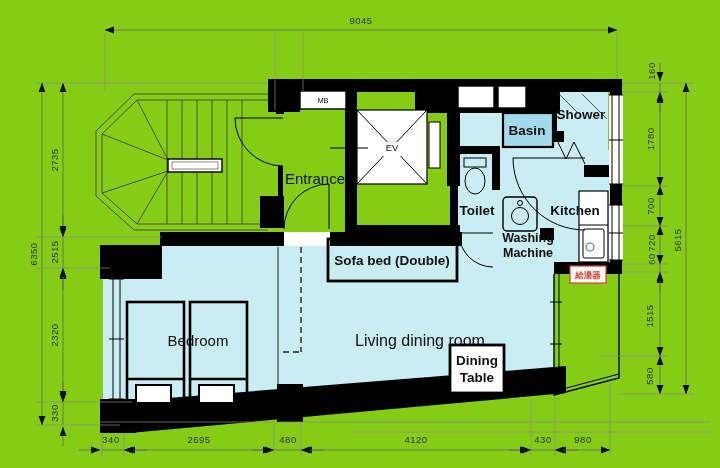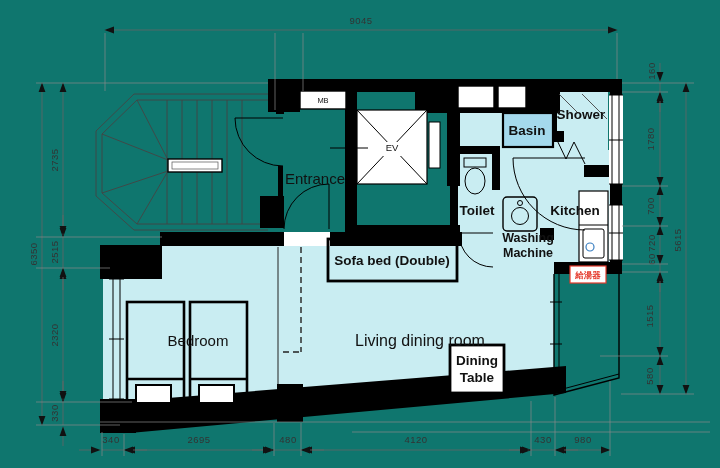--- a/index.html
+++ b/index.html
@@ -1,16 +1,16 @@
 <!DOCTYPE html>
 <html><head>
 <meta charset="utf-8">
 <style>
   html,body{margin:0;padding:0;background:#ffffff;}
-  #stage{position:relative;width:720px;height:468px;background:#0f766e;overflow:hidden;
+  #stage{position:relative;width:720px;height:468px;background:#84cc16;overflow:hidden;
          font-family:"Liberation Sans",sans-serif;}
   svg{display:block}
   .dim{stroke:#666;stroke-width:0.8;fill:none}
   .dimx{stroke:#8a8a8a;stroke-width:0.7;fill:none}
   .dimt{font:9.5px "Liberation Sans",sans-serif;fill:#333;letter-spacing:.5px}
   .wall{fill:#000;stroke:none}
   .thin{stroke:#000;stroke-width:1;fill:none}
   .thin2{stroke:#000;stroke-width:1.4;fill:none}
   .stair{stroke:#444;stroke-width:0.9;fill:none}
   .roomlbl{font:15px "Liberation Sans",sans-serif;fill:#111}

